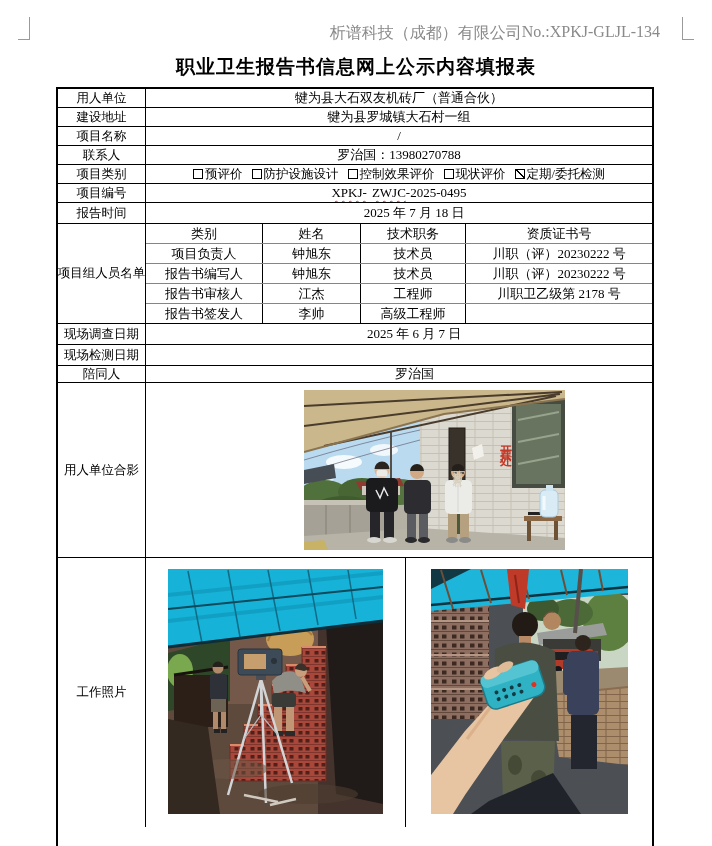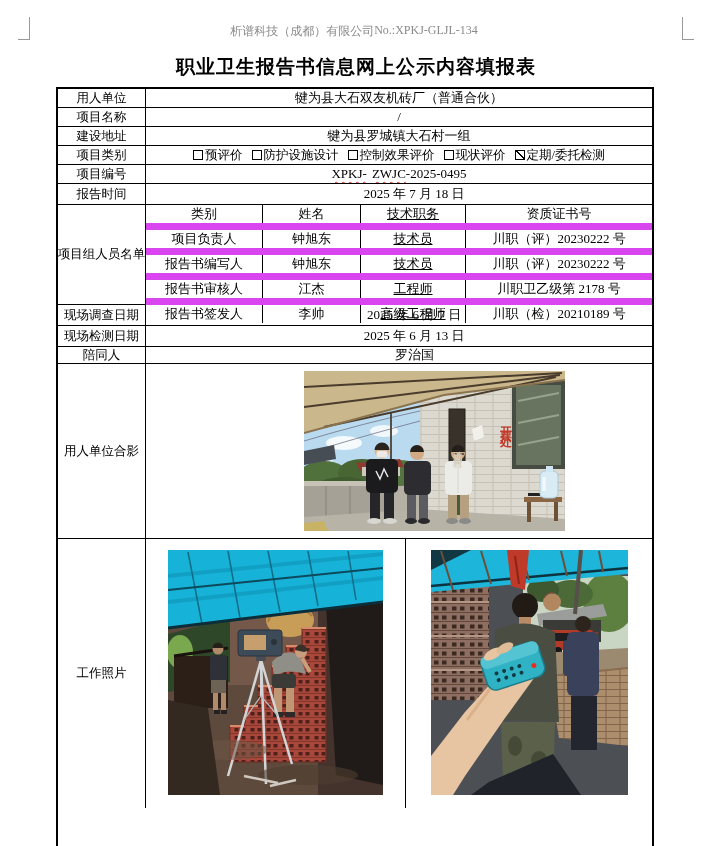--- a/index.html
+++ b/index.html
@@ -2,21 +2,21 @@
 <html><head>
 <meta charset="utf-8">
 <style>
   * { box-sizing: border-box; margin: 0; padding: 0; }
   body { background:#fff; }
   .page { position:relative; width:712px; height:846px; background:#fff; overflow:hidden;
           font-family:"Liberation Serif", serif; color:#000; }
 
   
   .hdr { position:absolute; top:23px; left:48px; right:52px; display:flex;
-         justify-content:center; color:#8a8a8a; font-size:12px; }
+         justify-content:flex-end; color:#8a8a8a; font-size:16px; }
   .mark { position:absolute; top:17px; width:12px; height:23px; }
   .mark.l { left:18px; border-right:1px solid #9a9a9a; border-bottom:1px solid #9a9a9a; }
   .mark.r { left:682px; border-left:1px solid #9a9a9a; border-bottom:1px solid #9a9a9a; }
 
   .title { position:absolute; top:54px; left:0; width:100%; text-align:center;
            font-family:"Liberation Sans", sans-serif; font-weight:bold; font-size:19px;
            letter-spacing:1px; }
 
   
   .tbl { position:absolute; left:56px; top:87px; width:598px; height:759px;
@@ -36,25 +36,25 @@
   .cb.checked { background:linear-gradient(to top right, transparent 44%, #000 44%, #000 58%, transparent 58%); }
 
   
   .wavy { text-decoration-line:underline; text-decoration-style:wavy;
           text-decoration-color:#e03020; text-decoration-thickness:1px; text-underline-offset:3px; }
   .sp { margin-right:5px; }
 
   
   .tr-team { height:100px; }
   .sub { flex:1; display:flex; flex-direction:column; }
-  .strow { flex:1; display:flex; border-bottom:7px solid #d946ef; }
+  .strow { flex:1; display:flex; border-bottom:1px solid #d946ef; }
   .strow:last-child { border-bottom:none; }
   .stc { display:flex; align-items:center; justify-content:center; border-right:1px solid #000;
          overflow:hidden; white-space:nowrap; }
-  .c1 { width:117px; } .c2 { width:98px; } .c3 { width:105px;text-decoration:underline; } .c4 { flex:1; border-right:none; }
+  .c1 { width:117px; } .c2 { width:98px; } .c3 { width:105px; } .c4 { flex:1; border-right:none; }
 
   
   .tr-group { height:175px;gap:7px; }
   .pcell { flex:1; display:flex; align-items:center; }
   .ph1wrap { position:relative; width:261px; height:160px; margin-left:64px; flex:none; }
   .sign-text { position:absolute; left:146px; top:41px; width:14px; height:72px;
                writing-mode:vertical-rl; text-orientation:upright; color:#d6cfbc;
                font-size:10px; line-height:14px; letter-spacing:2px; overflow:hidden; text-align:center; }
   .ticket-text { position:absolute; left:193px; top:46px; writing-mode:vertical-rl;
                  text-orientation:upright; color:#c23b2a; font-size:12px; font-weight:bold;
@@ -81,26 +81,30 @@
 
   <div class="title">职业卫生报告书信息网上公示内容填报表</div>
 
   <div class="tbl">
 
     <div class="tr h19">
       <div class="td lbl">用人单位</div>
       <div class="td val">犍为县大石双友机砖厂（普通合伙）</div>
     </div>
     <div class="tr h19">
+      <div class="td lbl">建设地址</div>
+      <div class="td val">犍为县罗城镇大石村一组</div>
+    </div>
+    <div class="tr h19">
       <div class="td lbl">项目名称</div>
       <div class="td val">/</div>
     </div>
     <div class="tr h19">
-      <div class="td lbl">建设地址</div>
-      <div class="td val">犍为县罗城镇大石村一组</div>
+      <div class="td lbl">联系人</div>
+      <div class="td val">罗治国：13980270788</div>
     </div>
 
     <div class="tr h19">
       <div class="td lbl">项目类别</div>
       <div class="td val cat">
         <span class="opt">
             <span class="cb"></span>
             <span>预评价</span>
           </span>
         <span class="opt">
@@ -160,32 +164,30 @@
         <div class="strow">
           <div class="stc c1">报告书审核人</div>
           <div class="stc c2">江杰</div>
           <div class="stc c3">工程师</div>
           <div class="stc c4">川职卫乙级第 2178 号</div>
         </div>
         <div class="strow">
           <div class="stc c1">报告书签发人</div>
           <div class="stc c2">李帅</div>
           <div class="stc c3">高级工程师</div>
-          <div class="stc c4">川职（检）20210189 号</div>
         </div>
       </div>
     </div>
 
     <div class="tr h21">
       <div class="td lbl">现场调查日期</div>
       <div class="td val">2025 年 6 月 7 日</div>
     </div>
     <div class="tr h21">
       <div class="td lbl">现场检测日期</div>
-      <div class="td val">2025 年 6 月 13 日</div>
     </div>
     <div class="tr h17">
       <div class="td lbl">陪同人</div>
       <div class="td val">罗治国</div>
     </div>
 
     <div class="tr tr-group">
       <div class="td lbl">用人单位合影</div>
       <div class="td pcell">
         <div class="ph1wrap">

